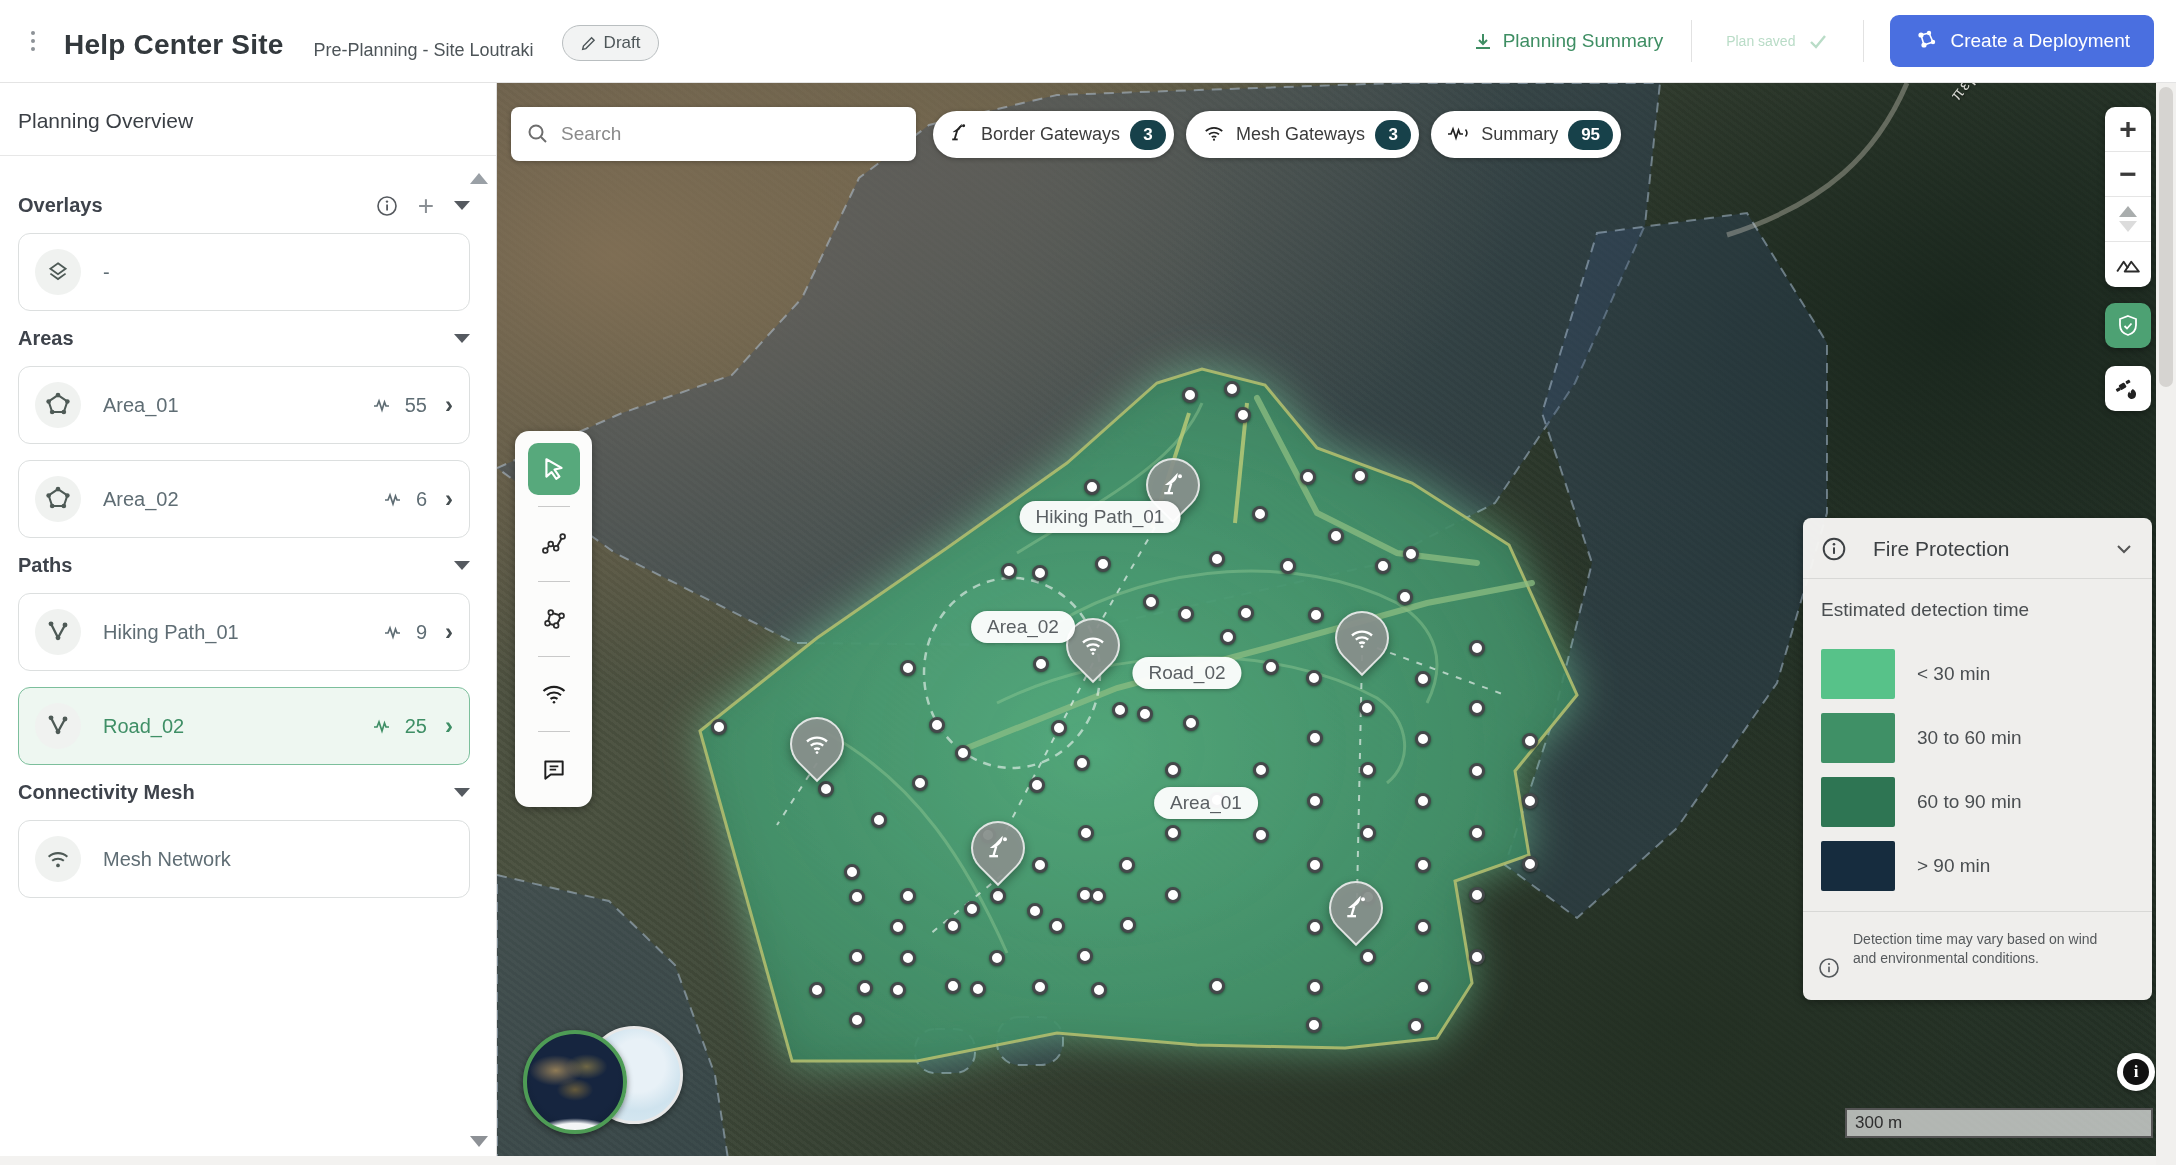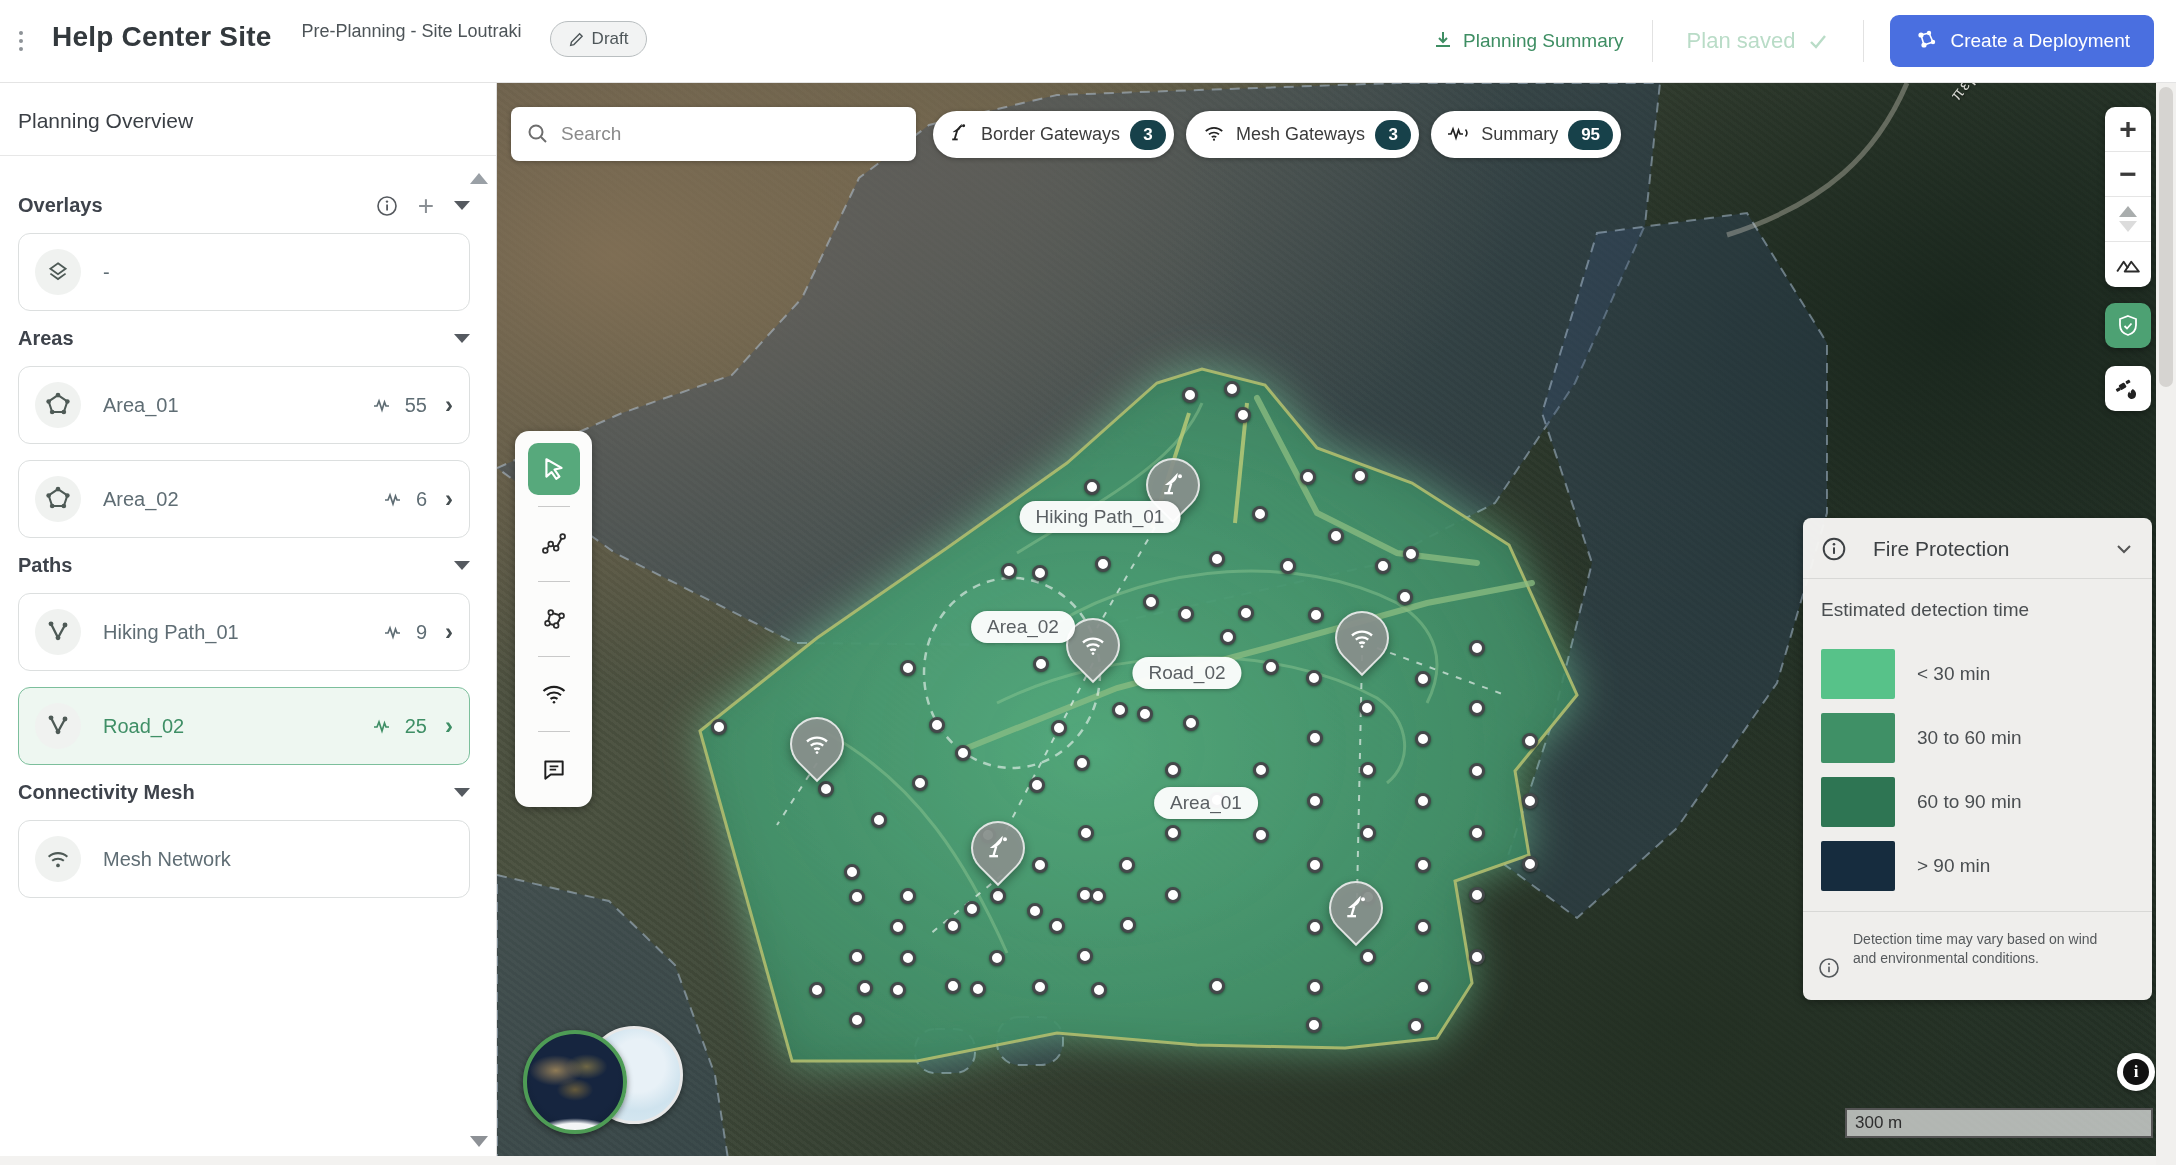--- a/index.html
+++ b/index.html
@@ -1,31 +1,31 @@
 <!DOCTYPE html>
 <html><head>
 <meta charset="utf-8">
 <style>
   * { margin:0; padding:0; box-sizing:border-box; }
   html,body { width:2176px; height:1165px; overflow:hidden; font-family:"Liberation Sans", sans-serif; background:#fff; }
 
   
   .header { position:absolute; left:0; top:0; width:2176px; height:83px; background:#fff;
     border-bottom:1px solid #e4e4e4; display:flex; align-items:center; z-index:50; }
-  .header-left { display:flex; align-items:flex-start; padding-left:8px; flex:1; }
+  .header-left { display:flex; align-items:flex-end; padding-left:20px; flex:1; }
   .kebab { width:26px; height:40px; display:flex; flex-direction:column; justify-content:center; gap:4px; align-items:center; cursor:pointer; }
   .kebab i { width:4px; height:4px; border-radius:50%; background:#8d9297; display:block; }
   .app-title { font-size:28px; font-weight:700; color:#33393d; margin-left:18px; letter-spacing:.2px; }
   .app-subtitle { font-size:18px; color:#4d5458; margin-left:30px; }
   .draft-pill { margin-left:28px; display:flex; align-items:center; gap:8px; border:1px solid #b9bec0;
     background:#f2f3f3; border-radius:19px; padding:7px 18px; font-size:17px; color:#4e5659; }
   .header-right { display:flex; align-items:center; gap:0; padding-right:22px; }
-  .summary-btn { display:flex; align-items:flex-start; gap:10px; color:#3e8e63; font-size:19px; cursor:pointer; padding:0 28px; }
+  .summary-btn { display:flex; align-items:flex-end; gap:10px; color:#3e8e63; font-size:19px; cursor:pointer; padding:0 28px; }
   .vdiv { width:1px; height:42px; background:#e2e2e2; }
-  .plan-saved { display:flex; align-items:center; gap:12px; color:#b9dcc7; font-size:22px; padding:0 34px; }
+  .plan-saved { display:flex; align-items:center; gap:12px; color:#b9dcc7; font-size:14px; padding:0 34px; }
   .deploy-btn { display:flex; align-items:center; gap:12px; background:#4a6fe0; color:#fff; font-size:19px;
     border:none; border-radius:9px; padding:14px 24px; cursor:pointer; }
 
   
   .sidebar { position:absolute; left:0; top:83px; width:497px; height:1082px; background:#fff;
     border-right:1px solid #e0e0e0; z-index:40; }
   .sidebar-title { font-size:21px; color:#3a3f45; padding:26px 0 22px 18px; border-bottom:1px solid #e7e7e7; }
   .sidebar-body { padding:28px 26px 0 18px; position:relative; }
   .section-head { display:flex; align-items:center; margin:10px 0 16px 0; }
   .section-head .label { font-size:20px; font-weight:700; color:#3e434b; flex:1; }

